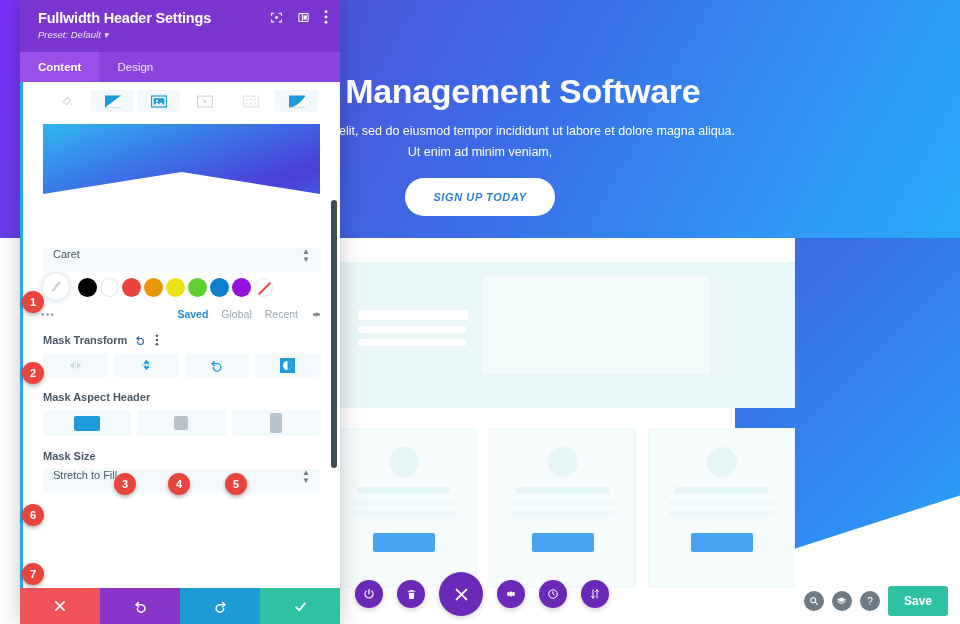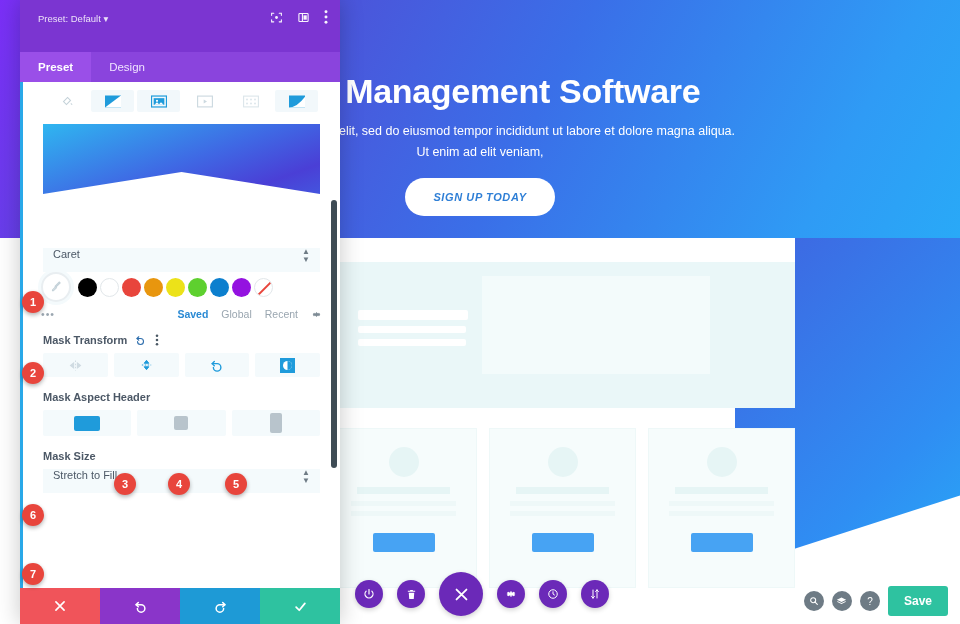--- a/index.html
+++ b/index.html
@@ -119,21 +119,21 @@
   #modal {
     position: absolute; left: 20px; top: 0; width: 320px; height: 624px;
     background: #fff; box-shadow: 0 0 22px rgba(0,0,0,.22);
     display: flex; flex-direction: column; overflow: visible;
   }
   .modal-head {
     background: #7b35d1; color: #fff; padding: 10px 14px 8px 18px;
     position: relative; flex: 0 0 auto; height: 52px;
   }
   .modal-title { font-size: 14.5px; font-weight: bold; letter-spacing: -.2px; }
-  .modal-preset { font-size: 9.5px; opacity: .85; margin-top: 3px; }
+  .modal-preset { font-size: 9.5px; opacity: .85; margin-top: 3px; font-style: italic; }
   .head-icons {
     position: absolute; right: 12px; top: 10px;
     display: flex; align-items: center; gap: 14px;
   }
   .head-icons span { cursor: pointer; opacity: .95; display:flex; }
 
   .tabs {
     display: flex; background: #8a44dd; flex: 0 0 auto; height: 30px;
   }
   .tab {
@@ -244,21 +244,21 @@
 </style>
 </head>
 <body>
 
 <div id="page-canvas">
 
   <div class="hero">
     <div class="hero-inner">
       <div class="hero-title">ness Management Software</div>
       <div class="hero-sub1">nsectetur adipiscing elit, sed do eiusmod tempor incididunt ut labore et dolore magna aliqua.</div>
-      <div class="hero-sub2">Ut enim ad elit veniam,</div>
+      <div class="hero-sub2">Ut enim ad minim veniam,</div>
       <div class="hero-btns">
         <button class="btn-pill btn-white">SIGN UP TODAY</button>
       </div>
     </div>
   </div>
 
   <div class="page-body">
     <div class="diag-blue"></div>
 
     <div class="content-card">
@@ -343,20 +343,21 @@
       </svg>
     </div>
     <div class="circ-grey">?</div>
     <button id="save-btn">Save</button>
   </div>
 </div>
 
 <div id="modal">
 
   <div class="modal-head">
+    <div class="modal-title">Fullwidth Header Settings</div>
     <div class="modal-preset">
       <span>Preset: Default</span> ▾
     </div>
     <div class="head-icons">
       <span>
         <svg width="13" height="13" viewBox="0 0 24 24" fill="none" stroke="#fff" stroke-width="2" stroke-linecap="round">
           <path d="M3 8V4h4M21 8V4h-4M3 16v4h4M21 16v4h-4"></path>
             <circle cx="12" cy="12" r="2.6" fill="#fff" stroke="none"></circle>
         </svg>
       </span>
@@ -371,21 +372,21 @@
         <svg width="4" height="14" viewBox="0 0 4 16" fill="#fff">
           <circle cx="2" cy="2" r="1.7"></circle>
             <circle cx="2" cy="8" r="1.7"></circle>
             <circle cx="2" cy="14" r="1.7"></circle>
         </svg>
       </span>
     </div>
   </div>
 
   <div class="tabs">
-    <div class="tab active">Preset</div>
+    <div class="tab active">Content</div>
     <div class="tab">Design</div>
   </div>
 
   <div class="modal-scroll">
 
     <div class="icon-row">
       <div class="icon-cell">
         <svg width="14" height="14" viewBox="0 0 24 24" fill="none" stroke="#c3d1d8" stroke-width="1.8">
           <path d="M6 13L13 6l5 5-7 7-5-5z"></path>
             <path d="M19 16c0 1.2.9 2 2 2"></path>

